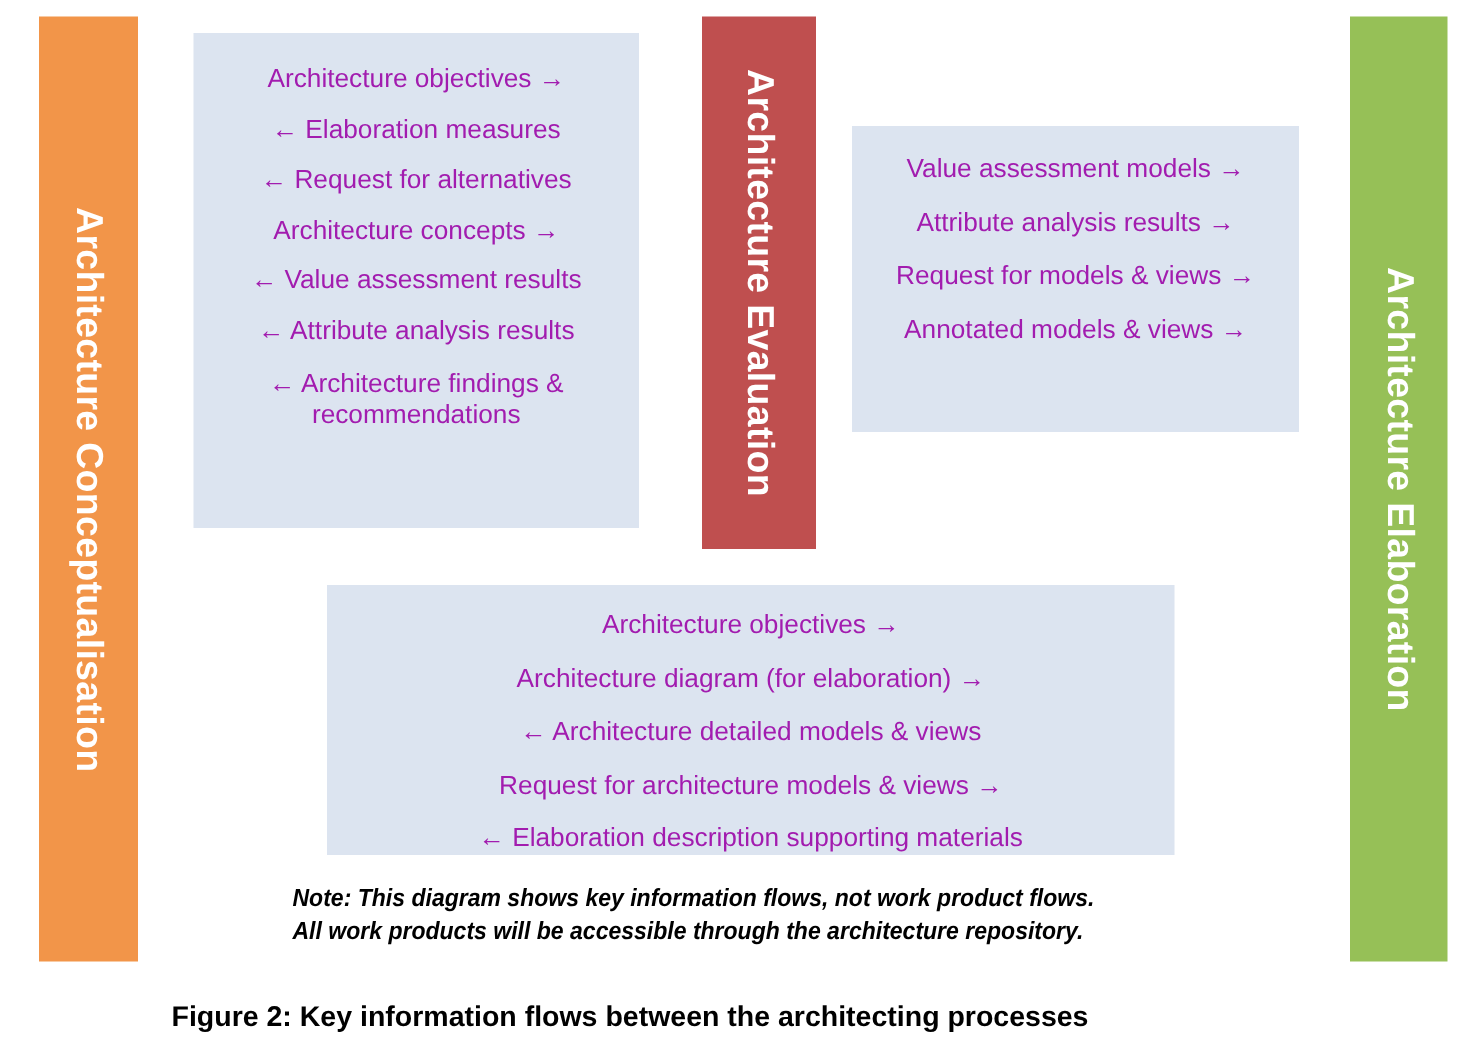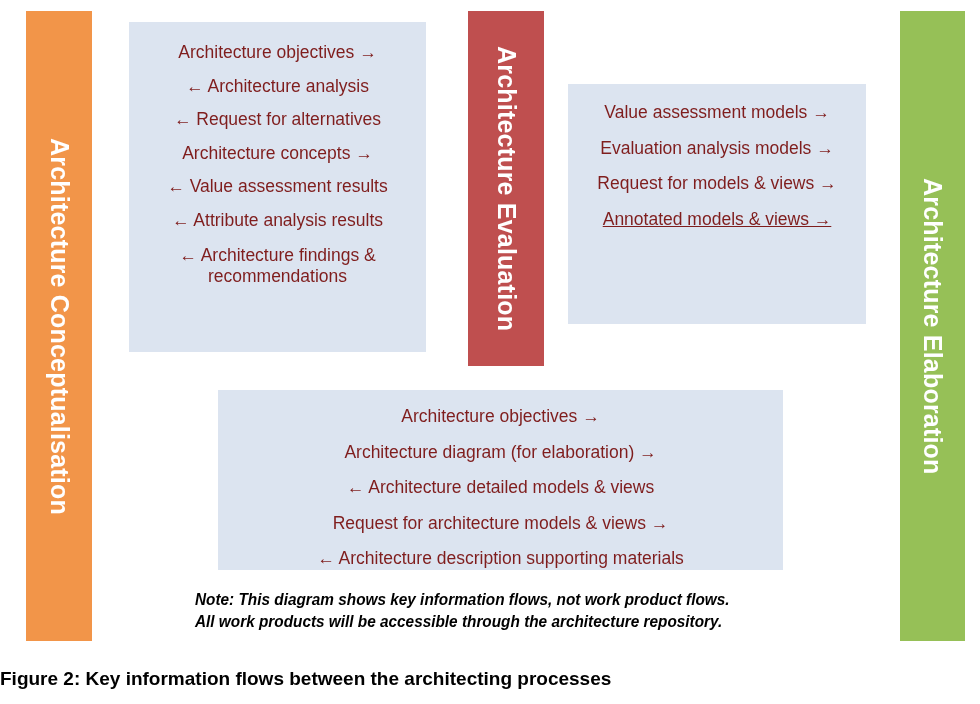--- a/index.html
+++ b/index.html
@@ -70,21 +70,21 @@
   .flow-panel {
     position: absolute;
     background: #DCE4F0;
     box-sizing: border-box;
     display: flex;
     flex-direction: column;
     justify-content: center;
     align-items: center;
   }
   .flow-line {
-    color: #7f1d1d;
+    color: #a21caf;
     font-size: 17.5px;
     line-height: 1.0;
     text-align: center;
     white-space: nowrap;
     padding: 0 6px;
   }
   .flow-line.wrap { white-space: normal; line-height: 1.18; }
 
   #panel-conceptualisation-evaluation {
     left: 129px;
@@ -94,26 +94,26 @@
     padding: 22px 6px;
     justify-content: flex-start;
   }
   #panel-conceptualisation-evaluation .flow-line { margin: 0 0 16px 0; }
   #panel-conceptualisation-evaluation .flow-line:last-child { margin-bottom: 0; }
 
   #panel-evaluation-elaboration {
     left: 568px;
     top: 84px;
     width: 298px;
-    height: 240px;
+    height: 204px;
     padding: 20px 6px;
     justify-content: flex-start;
   }
   #panel-evaluation-elaboration .flow-line { margin: 0 0 18px 0; }
-  #panel-evaluation-elaboration .flow-line:last-child { margin-bottom: 0; text-decoration: underline; }
+  #panel-evaluation-elaboration .flow-line:last-child { margin-bottom: 0; }
 
   #panel-conceptualisation-elaboration {
     left: 218px;
     top: 390px;
     width: 565px;
     height: 180px;
     padding: 18px 6px;
     justify-content: flex-start;
   }
   #panel-conceptualisation-elaboration .flow-line { margin: 0 0 18px 0; }
@@ -135,21 +135,21 @@
     transform: scaleX(0.93);
     transform-origin: left top;
   }
 
   
   #figure-caption {
     position: absolute;
     left: 0;
     top: 668px;
     width: 840px;
-    text-align: left;
+    text-align: center;
     color: #000000;
     font-size: 19px;
     font-weight: bold;
   }
 </style>
 </head>
 <body>
 
 <div id="figure-root">
 
@@ -160,41 +160,41 @@
   <div class="banner" id="banner-evaluation">
     <span class="banner-label">Architecture Evaluation</span>
   </div>
 
   <div class="banner" id="banner-elaboration">
     <span class="banner-label">Architecture Elaboration</span>
   </div>
 
   <div class="flow-panel" id="panel-conceptualisation-evaluation">
     <div class="flow-line">Architecture objectives →</div>
-    <div class="flow-line">← Architecture analysis</div>
+    <div class="flow-line">← Elaboration measures</div>
     <div class="flow-line">← Request for alternatives</div>
     <div class="flow-line">Architecture concepts →</div>
     <div class="flow-line">← Value assessment results</div>
     <div class="flow-line">← Attribute analysis results</div>
     <div class="flow-line wrap">← Architecture findings &amp; recommendations</div>
   </div>
 
   <div class="flow-panel" id="panel-evaluation-elaboration">
     <div class="flow-line">Value assessment models →</div>
-    <div class="flow-line">Evaluation analysis models →</div>
+    <div class="flow-line">Attribute analysis results →</div>
     <div class="flow-line">Request for models &amp; views →</div>
     <div class="flow-line">Annotated models &amp; views →</div>
   </div>
 
   <div class="flow-panel" id="panel-conceptualisation-elaboration">
     <div class="flow-line">Architecture objectives →</div>
     <div class="flow-line">Architecture diagram (for elaboration) →</div>
     <div class="flow-line">← Architecture detailed models &amp; views</div>
     <div class="flow-line">Request for architecture models &amp; views →</div>
-    <div class="flow-line">← Architecture description supporting materials</div>
+    <div class="flow-line">← Elaboration description supporting materials</div>
   </div>
 
   <div id="diagram-note">
     <div>Note:  This diagram shows key information flows, not work product flows.</div>
     <div>All work products will be accessible through the architecture repository.</div>
   </div>
 
   <div id="figure-caption">Figure 2: Key information flows between the architecting processes</div>
 
 </div>

